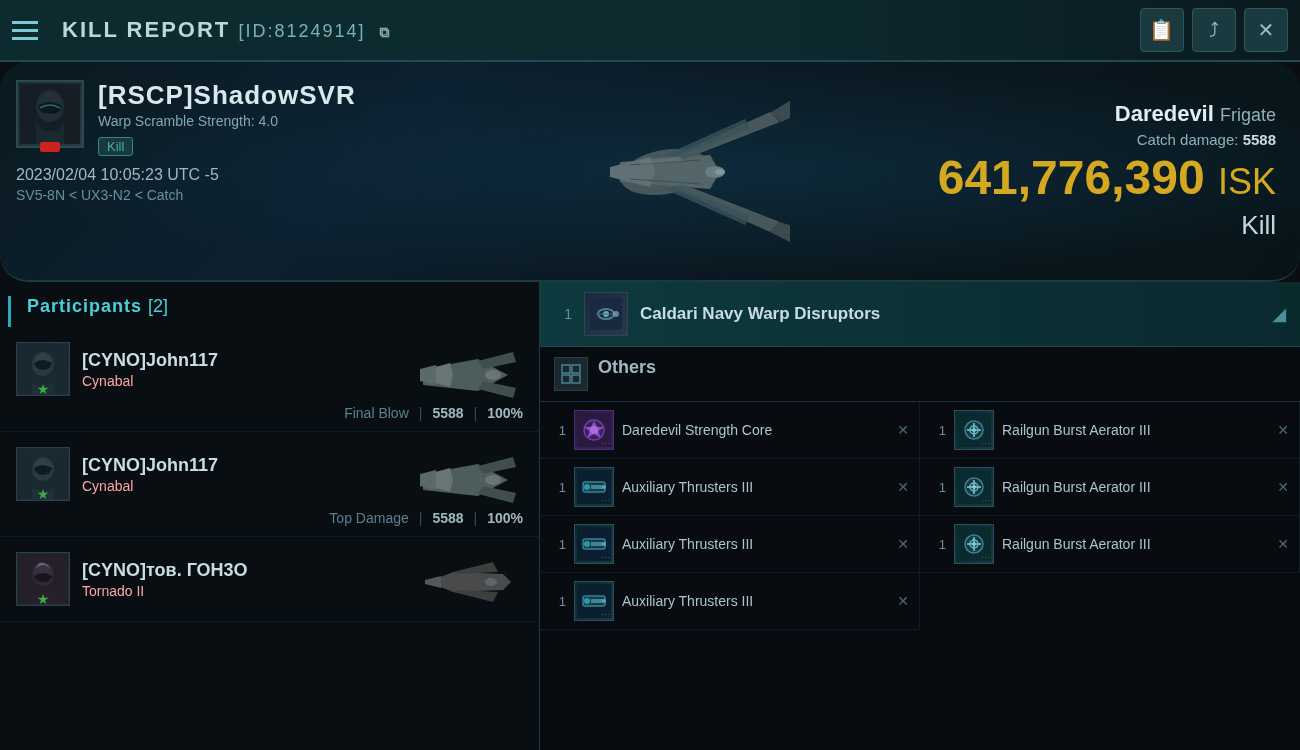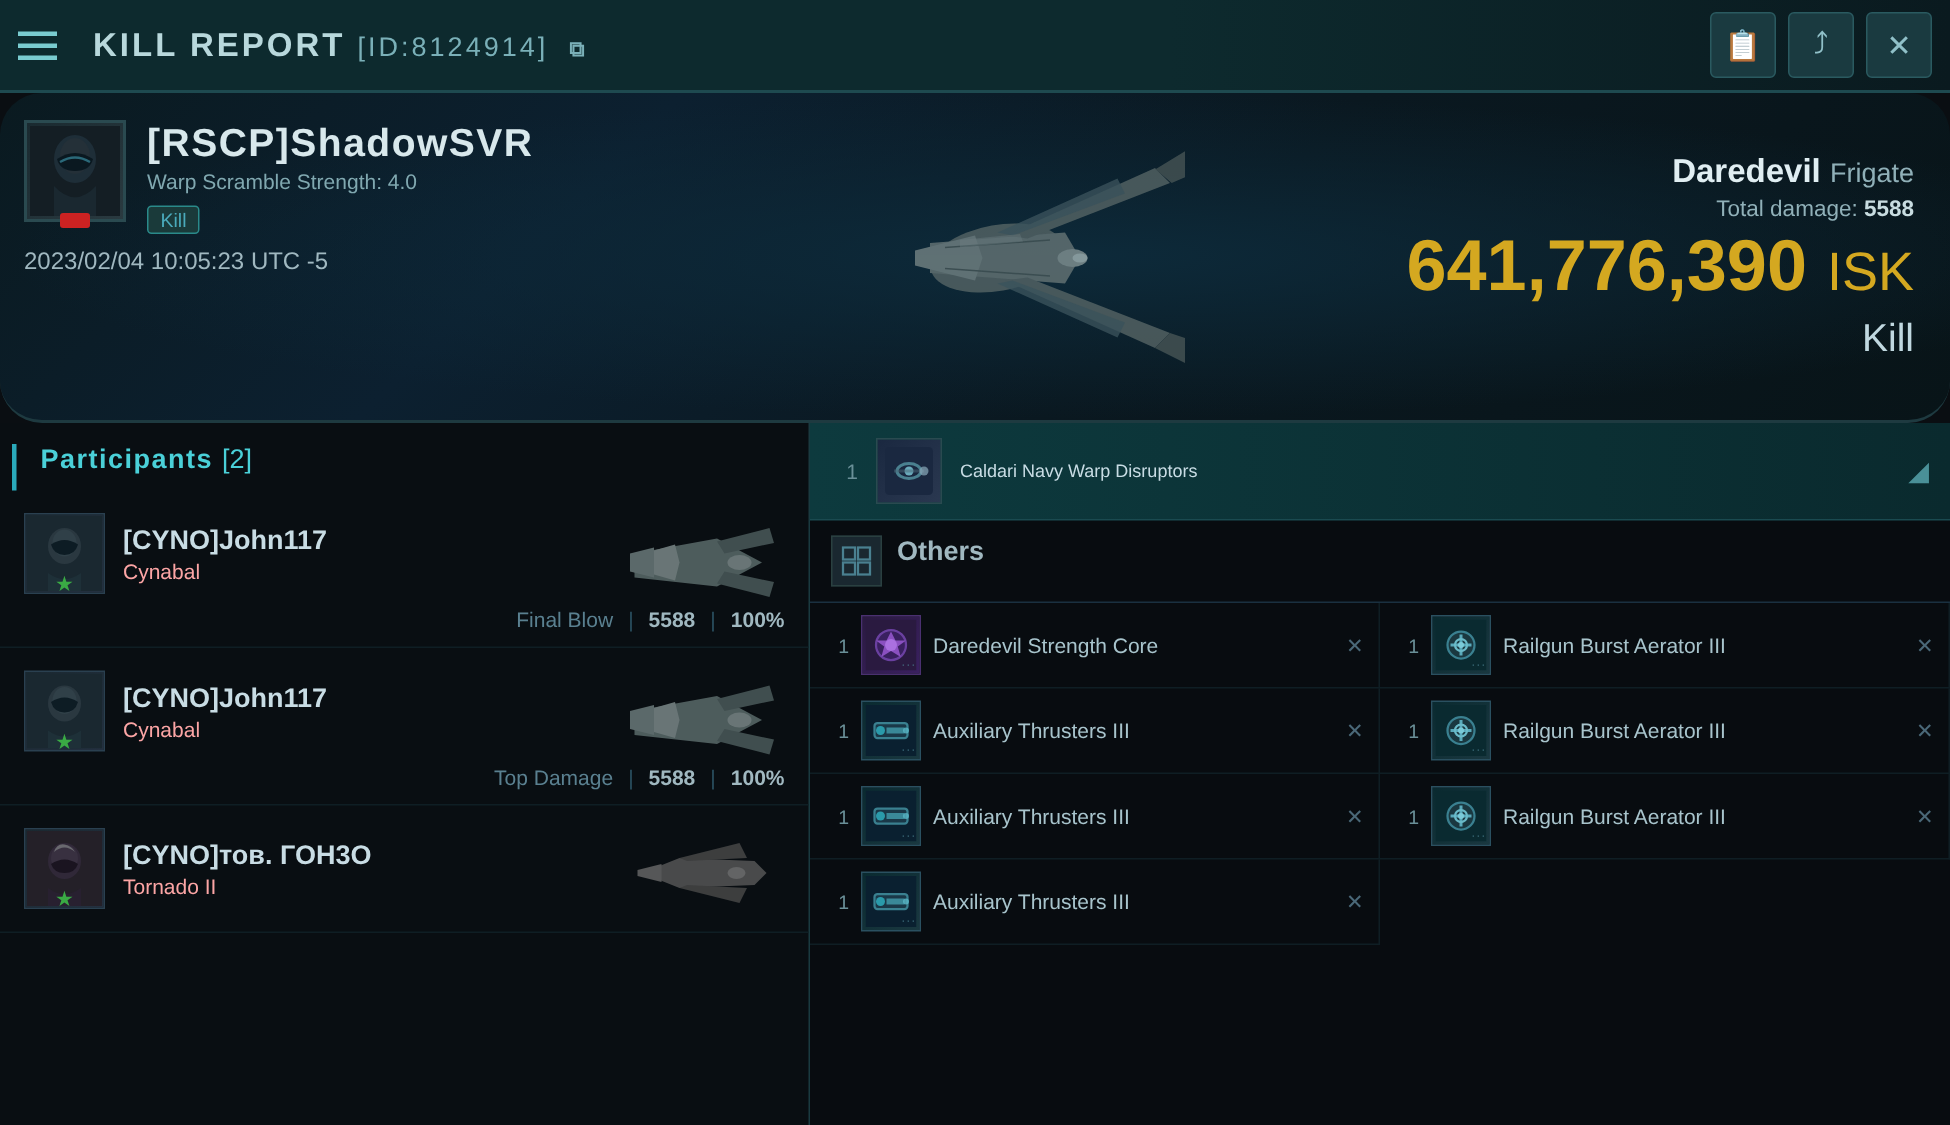--- a/index.html
+++ b/index.html
@@ -379,23 +379,23 @@
       border: 1px solid #2a4a50;
       display: flex;
       align-items: center;
       justify-content: center;
       font-size: 20px;
       flex-shrink: 0;
     }
     .item-icon.warp { background: linear-gradient(135deg, #1a2840, #2a3850); }
     .item-name {
       flex: 1;
-      font-size: 12px;
+      font-size: 17px;
       color: #c8dce4;
-      font-weight: 400;
+      font-weight: 700;
     }
     .item-person-icon {
       color: #4a9098;
       font-size: 18px;
     }
 
     
     .others-header {
       display: flex;
       align-items: flex-start;
@@ -524,20 +524,21 @@
       </div>
       <div class="pilot-info">
         <div class="pilot-name">[RSCP]ShadowSVR</div>
         <div class="pilot-sub">Warp Scramble Strength: 4.0</div>
         <span class="kill-badge">Kill</span>
       </div>
     </div>
 
     <div class="hero-meta">
       <div class="datetime">2023/02/04 10:05:23 UTC -5</div>
+      <div class="location">SV5-8N &lt; UX3-N2 &lt; Catch</div>
     </div>
   </div>
 
   <div class="hero-ship">
     <svg class="ship-svg" viewBox="0 0 280 190" xmlns="http://www.w3.org/2000/svg">
 
       <g opacity="0.85">
 
         <ellipse cx="155" cy="95" rx="45" ry="22" fill="#5a6868" transform="rotate(-10 155 95)"></ellipse>
 
@@ -567,21 +568,21 @@
       </g>
     </svg>
   </div>
 
   <div class="hero-right">
     <div class="ship-name-line">
       <span class="ship-name">Daredevil</span>
       <span class="ship-class"> <span>Frigate</span></span>
     </div>
     <div class="damage-line">
-      <span>Total damage:</span>
+      <span>Catch damage:</span>
       <span class="dmg-val">5588</span>
     </div>
     <div class="isk-value">
       <span>641,776,390</span>
       <span class="isk-label">ISK</span>
     </div>
     <div class="kill-result">Kill</div>
   </div>
 </div>
 

